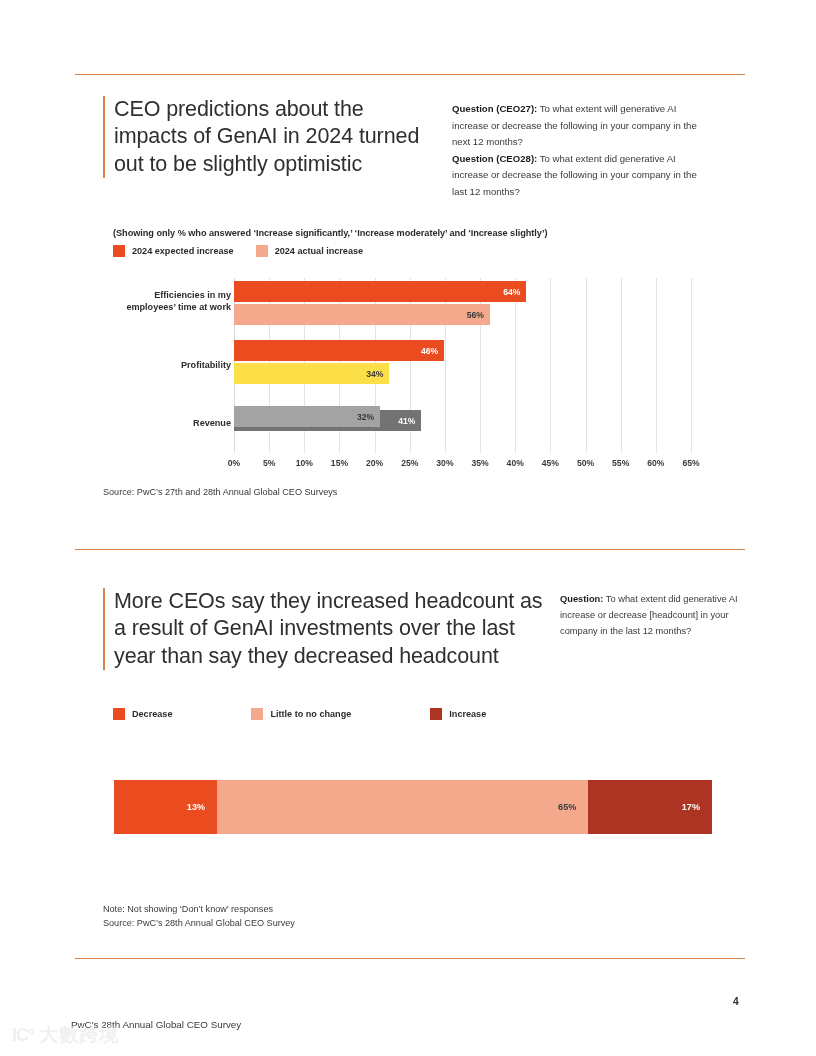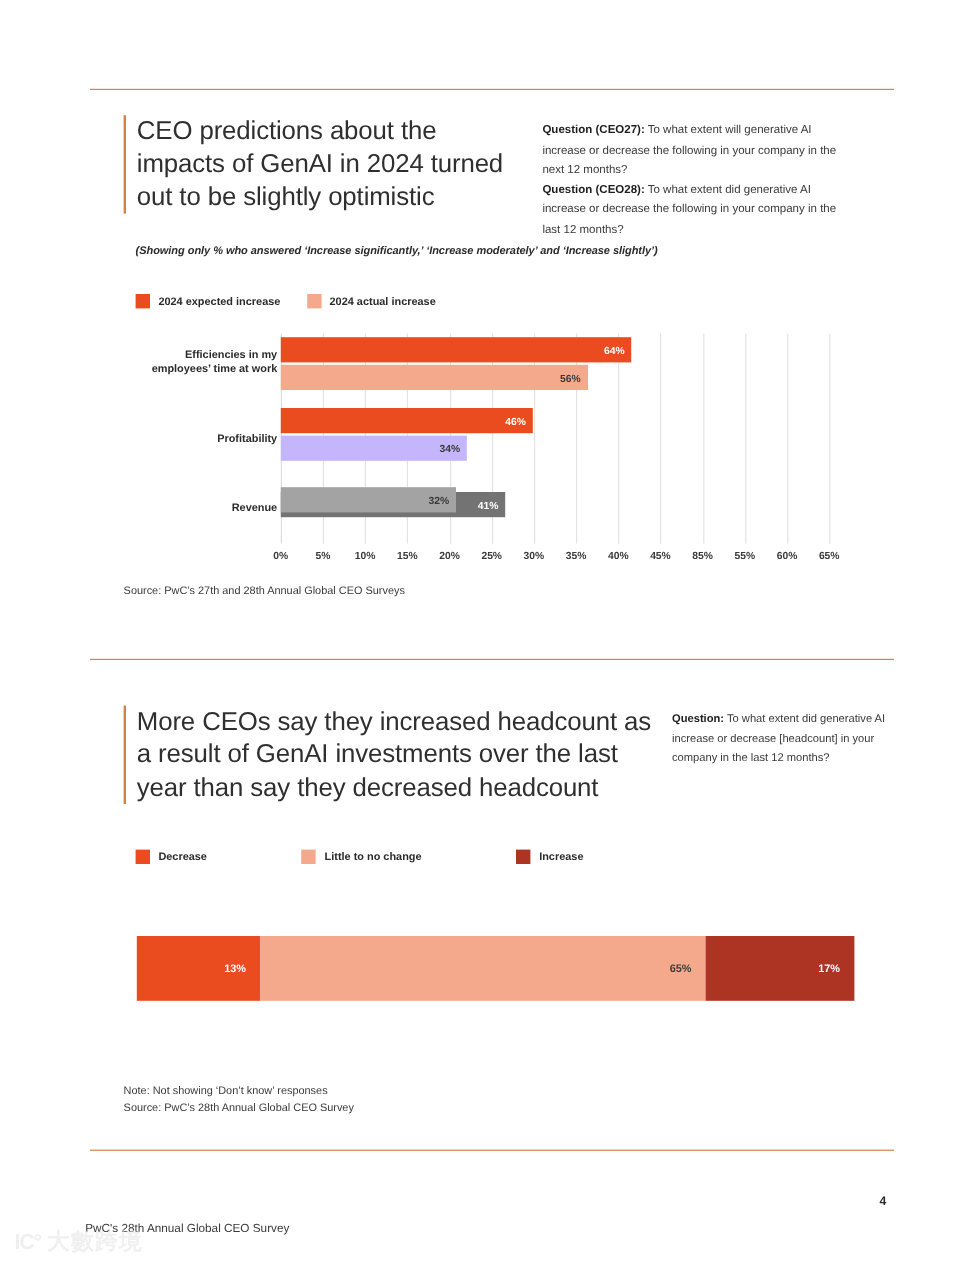--- a/index.html
+++ b/index.html
@@ -25,22 +25,22 @@
   .accent{position:absolute;left:0;top:0;width:2px;height:100%;background:#d4824a;}
   .headline{
     font-size:21.5px;line-height:1.27;font-weight:400;color:#2f2f2f;
     padding-left:11px;letter-spacing:-0.1px;
   }
   .qbox{position:absolute;left:452px;top:101px;width:258px;
     font-size:9.6px;line-height:1.72;color:#3a3a3a;}
   .qbox b{font-weight:700;color:#1d1d1d;}
   .qline{margin:0;}
 
-  .subnote{position:absolute;left:113px;top:204px;width:560px;
-    font-size:9.2px;font-weight:700;color:#2b2b2b;letter-spacing:-0.05px;font-style:italic;}
+  .subnote{position:absolute;left:113px;top:228px;width:560px;
+    font-size:9.2px;font-weight:700;color:#2b2b2b;letter-spacing:-0.05px;}
 
   
   .legend{position:absolute;display:flex;}
   .legend .item{display:flex;align-items:center;margin-right:22px;}
   .legend .sw{width:12px;height:12px;margin-right:7px;display:inline-block;}
   .legend .lb{font-size:9.1px;font-weight:700;color:#2b2b2b;white-space:nowrap;}
   .legend1{left:113px;top:245px;}
   .legend2{left:113px;top:708px;gap:39px;}
   .legend2 .item{margin-right:40px;}
 
@@ -155,21 +155,21 @@
       <div class="bar dark" style="top:3px;width:64%;background:#ea4b1f;">
         <span class="val">64%</span>
       </div>
       <div class="bar light" style="top:26px;width:56%;background:#f4a98c;">
         <span class="val">56%</span>
       </div>
 
       <div class="bar dark" style="top:62px;width:46%;background:#ea4b1f;">
         <span class="val">46%</span>
       </div>
-      <div class="bar light" style="top:85px;width:34%;background:#c4b5fd;">
+      <div class="bar light" style="top:85px;width:34%;background:#fde047;">
         <span class="val">34%</span>
       </div>
 
       <div class="bar dark" style="top:132px;width:41%;background:#737373;">
         <span class="val">41%</span>
       </div>
       <div class="bar light" style="top:128px;width:32%;background:#a3a3a3;">
         <span class="val">32%</span>
       </div>
     </div>
@@ -178,21 +178,21 @@
         <div class="tick" style="left: 0%;">0%</div>
         <div class="tick" style="left: 7.69231%;">5%</div>
         <div class="tick" style="left: 15.3846%;">10%</div>
         <div class="tick" style="left: 23.0769%;">15%</div>
         <div class="tick" style="left: 30.7692%;">20%</div>
         <div class="tick" style="left: 38.4615%;">25%</div>
         <div class="tick" style="left: 46.1538%;">30%</div>
         <div class="tick" style="left: 53.8462%;">35%</div>
         <div class="tick" style="left: 61.5385%;">40%</div>
         <div class="tick" style="left: 69.2308%;">45%</div>
-        <div class="tick" style="left: 76.9231%;">85%</div>
+        <div class="tick" style="left: 76.9231%;">50%</div>
         <div class="tick" style="left: 84.6154%;">55%</div>
         <div class="tick" style="left: 92.3077%;">60%</div>
         <div class="tick" style="left: 100%;">65%</div>
       </div>
   </div>
 
   <div class="source1">Source: PwC’s 27th and 28th Annual Global CEO Surveys</div>
 
   <div class="hrule r2"></div>
 

